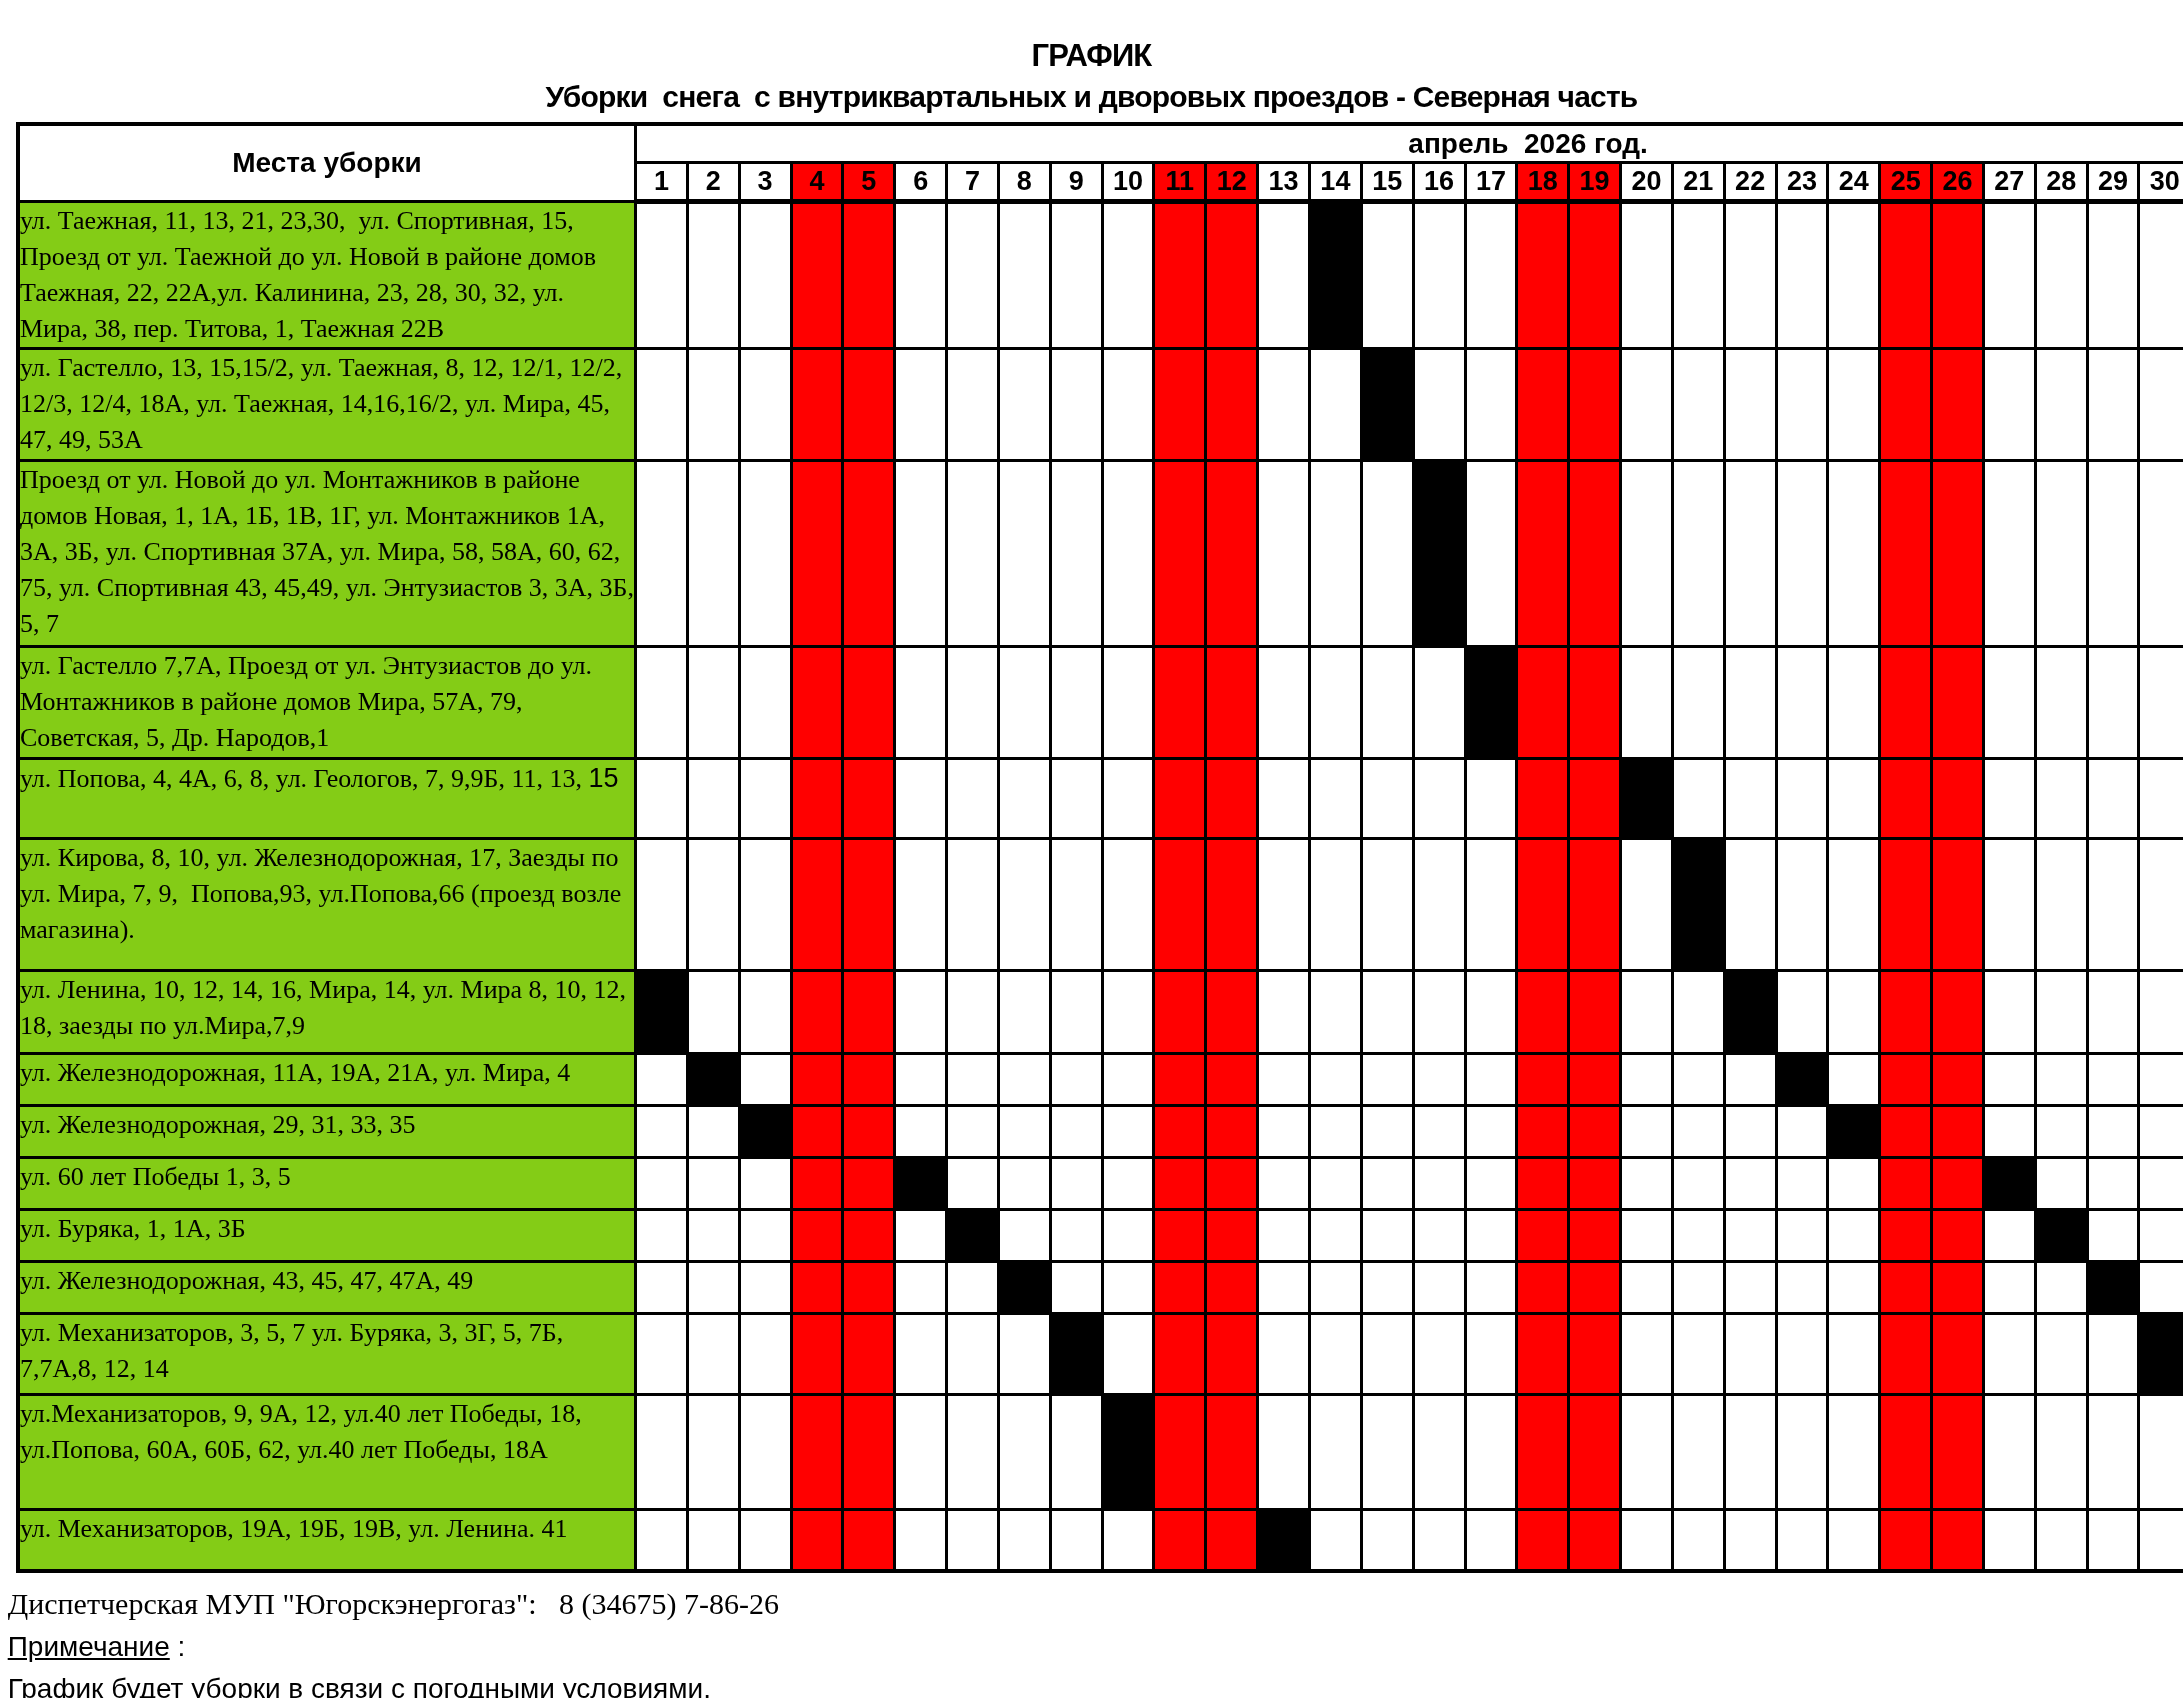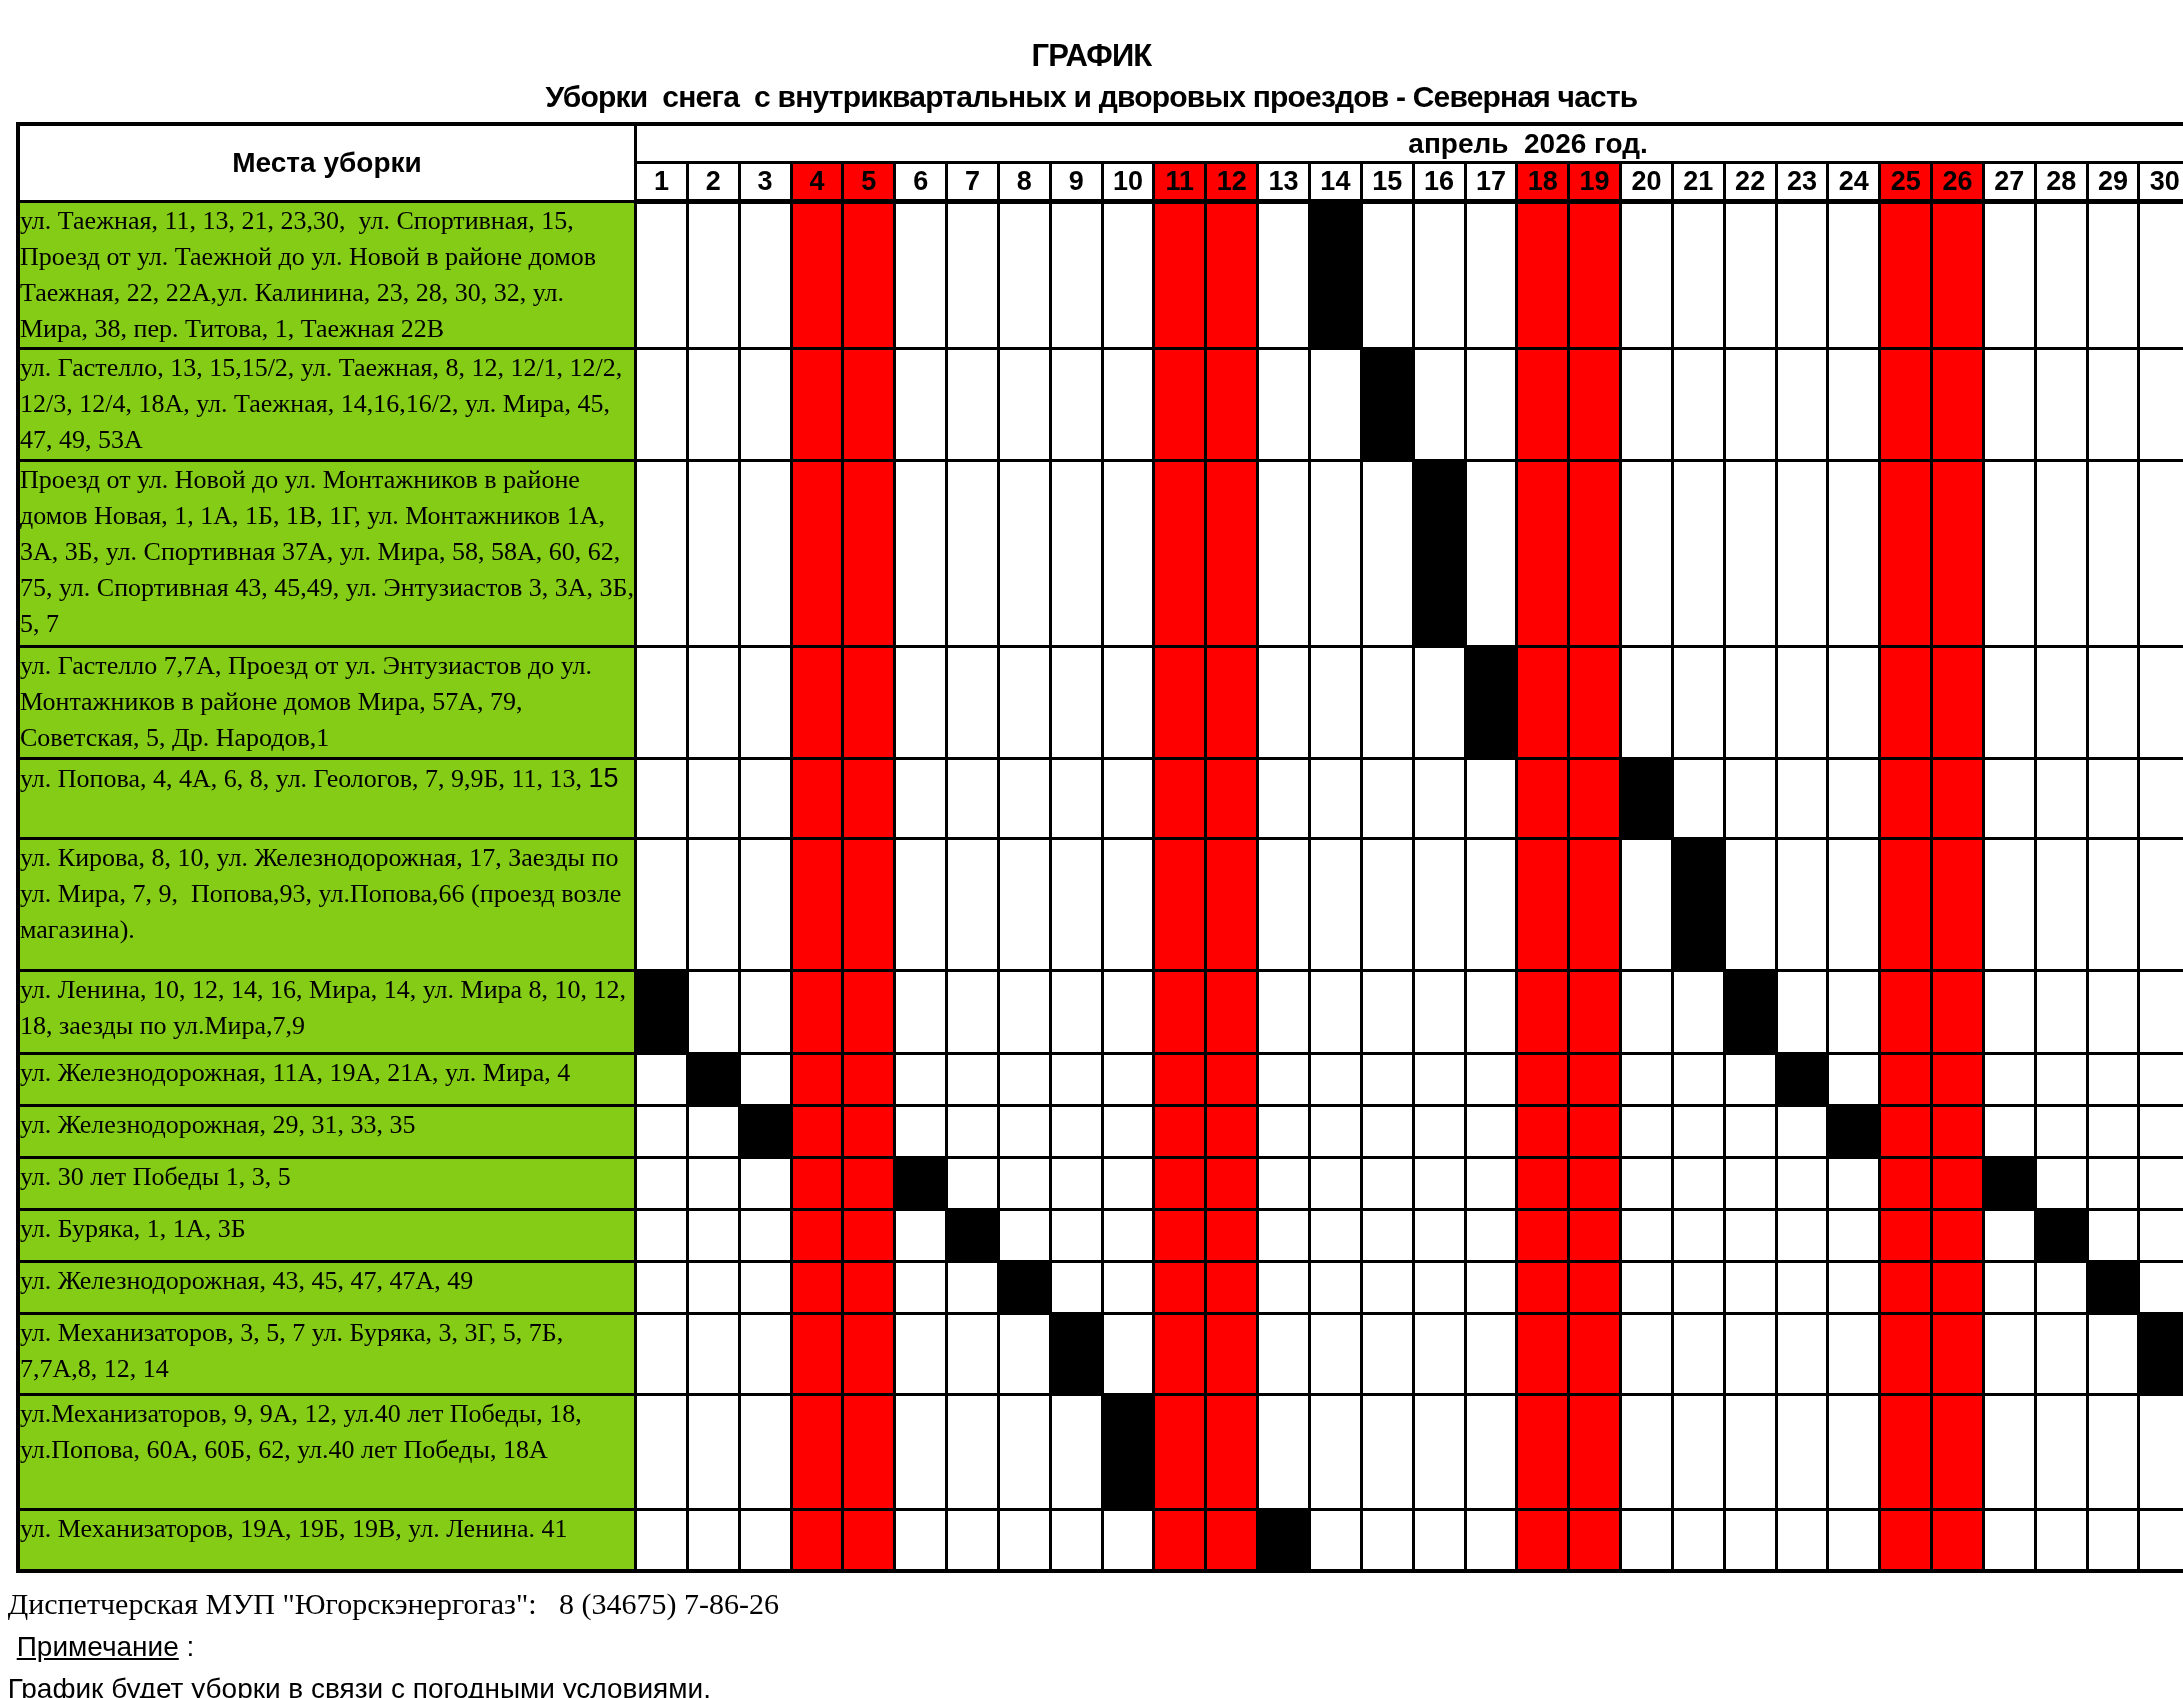--- a/index.html
+++ b/index.html
@@ -47,21 +47,21 @@
   tbody tr:nth-child(9){height:52px;}
   tbody tr:nth-child(10){height:52px;}
   tbody tr:nth-child(11){height:52px;}
   tbody tr:nth-child(12){height:52px;}
   tbody tr:nth-child(13){height:81px;}
   tbody tr:nth-child(14){height:115px;}
   tbody tr:nth-child(15){height:61px;}
 
   .footer{margin:14px 0 0 7.7px;}
   .disp{font-family:"Liberation Serif",serif;font-size:30px;}
-  .note{font-size:28px;margin-top:10.7px;margin-left:9px;}
+  .note{font-size:28px;margin-top:10.7px;}
   .note .u{text-decoration:underline;}
   .cond{font-size:28px;margin-top:9.2px;}
 </style>
 </head>
 <body>
 
 <div class="titles">
   <div class="title">ГРАФИК</div>
   <div class="subtitle">Уборки&nbsp; снега&nbsp; с внутриквартальных и дворовых проездов - Северная часть</div>
 </div>
@@ -397,21 +397,21 @@
         <td></td>
         <td class="black"></td>
         <td class="red"></td>
         <td class="red"></td>
         <td></td>
         <td></td>
         <td></td>
         <td></td>
       </tr>
       <tr>
-        <td class="place">ул. 30 лет Победы 1, 3, 5</td>
+        <td class="place">ул. 60 лет Победы 1, 3, 5</td>
         <td></td>
         <td></td>
         <td></td>
         <td class="red"></td>
         <td class="red"></td>
         <td class="black"></td>
         <td></td>
         <td></td>
         <td></td>
         <td></td>

